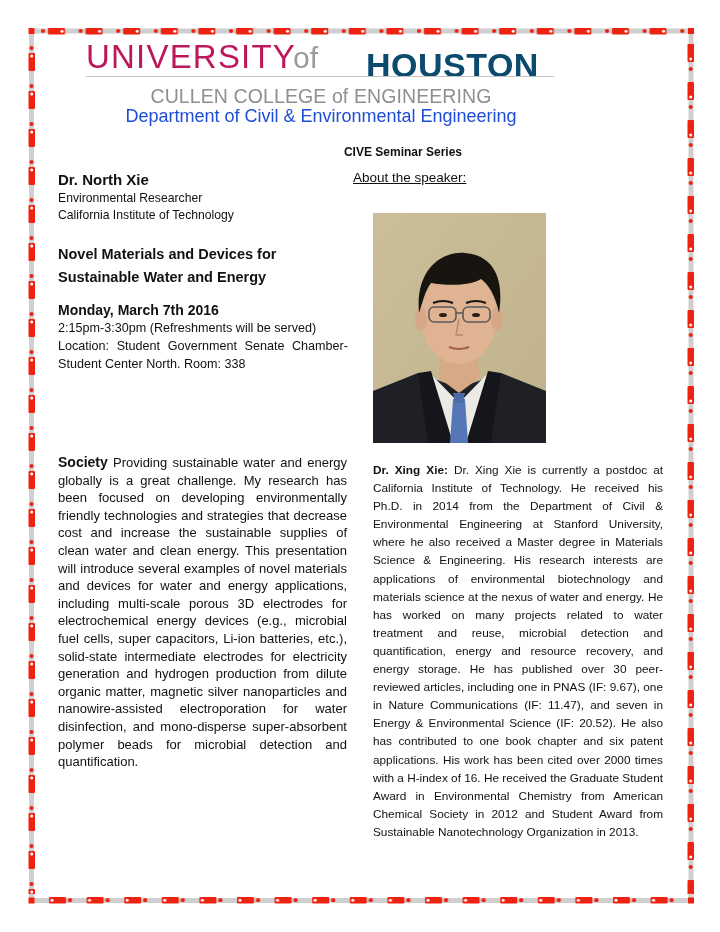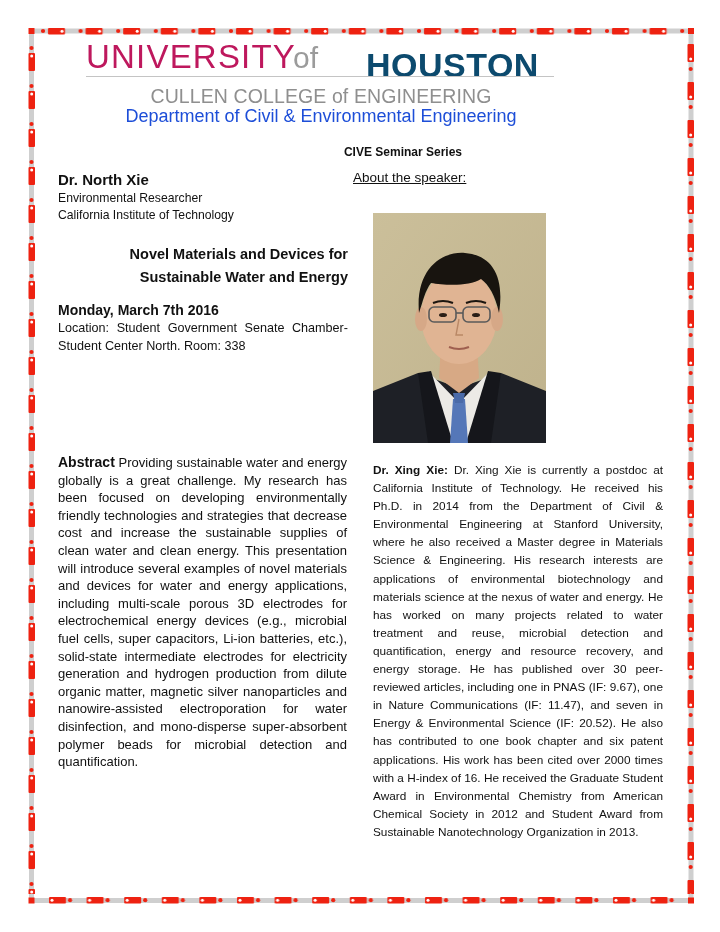--- a/index.html
+++ b/index.html
@@ -19,21 +19,21 @@
   .dept { position: absolute; left: 86px; width: 470px; top: 105px; text-align: center; font-size: 18px; color: #1d4ed8; line-height: 22px; }
 
   
   .txt { font-family: "Liberation Sans", sans-serif; }
   .series { position: absolute; left: 262px; top: 145px; width: 200px; text-align: right; font-weight: bold; font-size: 12px; }
   .about { position: absolute; left: 353px; top: 170px; font-size: 13.5px; text-decoration: underline; }
 
   .left-col { position: absolute; left: 58px; width: 290px; }
   .speaker-name { top: 171px; font-size: 15px; font-weight: bold; }
   .speaker-role { top: 190px; font-size: 12.2px; line-height: 17px; }
-  .talk-title { top: 243px; font-size: 14.5px; font-weight: bold; line-height: 23px; text-align: right; }
+  .talk-title { top: 243px; font-size: 14.5px; font-weight: bold; line-height: 23px; }
   .date { top: 302px; font-size: 14px; font-weight: bold; }
   .details { top: 319px; font-size: 12.6px; line-height: 18px; text-align: justify; }
 
   .photo { position: absolute; left: 373px; top: 213px; width: 173px; height: 230px; overflow: hidden; background: #c9bd98; }
 
   .abstract { position: absolute; left: 58px; top: 454px; width: 289px; font-size: 13px; line-height: 17.6px; text-align: justify; }
   .abstract b { font-size: 14px; }
 
   .bio { position: absolute; left: 373px; top: 461px; width: 290px; font-size: 11.8px; line-height: 18.1px; text-align: justify; }
 </style>
@@ -98,20 +98,21 @@
   <div>California Institute of Technology</div>
 </div>
 
 <div class="left-col txt talk-title">
   <div>Novel Materials and Devices for</div>
   <div>Sustainable Water and Energy</div>
 </div>
 
 <div class="left-col txt date">Monday, March 7th 2016</div>
 <div class="left-col txt details">
+  <div>2:15pm-3:30pm (Refreshments will be served)</div>
   <div>Location: Student Government Senate Chamber-Student Center North. Room: 338</div>
 </div>
 
 <div class="about txt">About the speaker:</div>
 
 <div class="photo">
   <svg width="173" height="230" viewBox="0 0 173 230" xmlns="http://www.w3.org/2000/svg">
     <defs>
       <linearGradient id="bg" x1="0" y1="0" x2="1" y2="1">
         <stop offset="0" stop-color="#cbbf9a"></stop>
@@ -148,20 +149,20 @@
 
     <path d="M60 90 Q70 86 80 90" stroke="#1b150f" stroke-width="2.2" fill="none"></path>
     <path d="M93 90 Q103 86 113 90" stroke="#1b150f" stroke-width="2.2" fill="none"></path>
 
     <path d="M86 106 L83 122 L90 122" stroke="#b98866" stroke-width="1.4" fill="none"></path>
     <path d="M76 134 Q86 138 96 134" stroke="#9e5f4f" stroke-width="2" fill="none"></path>
   </svg>
 </div>
 
 <div class="abstract txt">
-  <b>Abstract</b>
+  <b>Society</b>
   <span>Providing sustainable water and energy globally is a great challenge. My research has been focused on developing environmentally friendly technologies and strategies that decrease cost and increase the sustainable supplies of clean water and clean energy. This presentation will introduce several examples of novel materials and devices for water and energy applications, including multi-scale porous 3D electrodes for electrochemical energy devices (e.g., microbial fuel cells, super capacitors, Li-ion batteries, etc.), solid-state intermediate electrodes for electricity generation and hydrogen production from dilute organic matter, magnetic silver nanoparticles and nanowire-assisted electroporation for water disinfection, and mono-disperse super-absorbent polymer beads for microbial detection and quantification.</span>
 </div>
 
 <div class="bio txt">
   <b>Dr. Xing Xie:</b>
   <span>Dr. Xing Xie is currently a postdoc at California Institute of Technology. He received his Ph.D. in 2014 from the Department of Civil &amp; Environmental Engineering at Stanford University, where he also received a Master degree in Materials Science &amp; Engineering. His research interests are applications of environmental biotechnology and materials science at the nexus of water and energy. He has worked on many projects related to water treatment and reuse, microbial detection and quantification, energy and resource recovery, and energy storage. He has published over 30 peer-reviewed articles, including one in PNAS (IF: 9.67), one in Nature Communications (IF: 11.47), and seven in Energy &amp; Environmental Science (IF: 20.52). He also has contributed to one book chapter and six patent applications. His work has been cited over 2000 times with a H-index of 16. He received the Graduate Student Award in Environmental Chemistry from American Chemical Society in 2012 and Student Award from Sustainable Nanotechnology Organization in 2013.</span>
 </div>
 
 </body></html>

